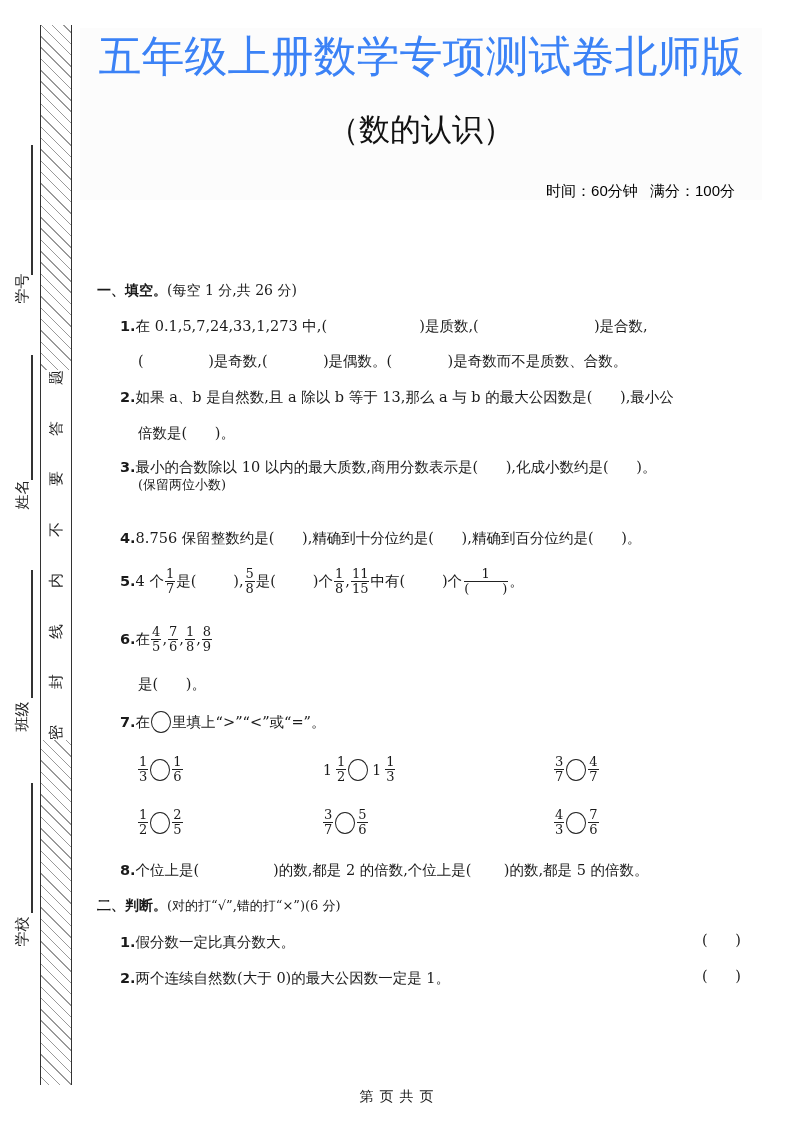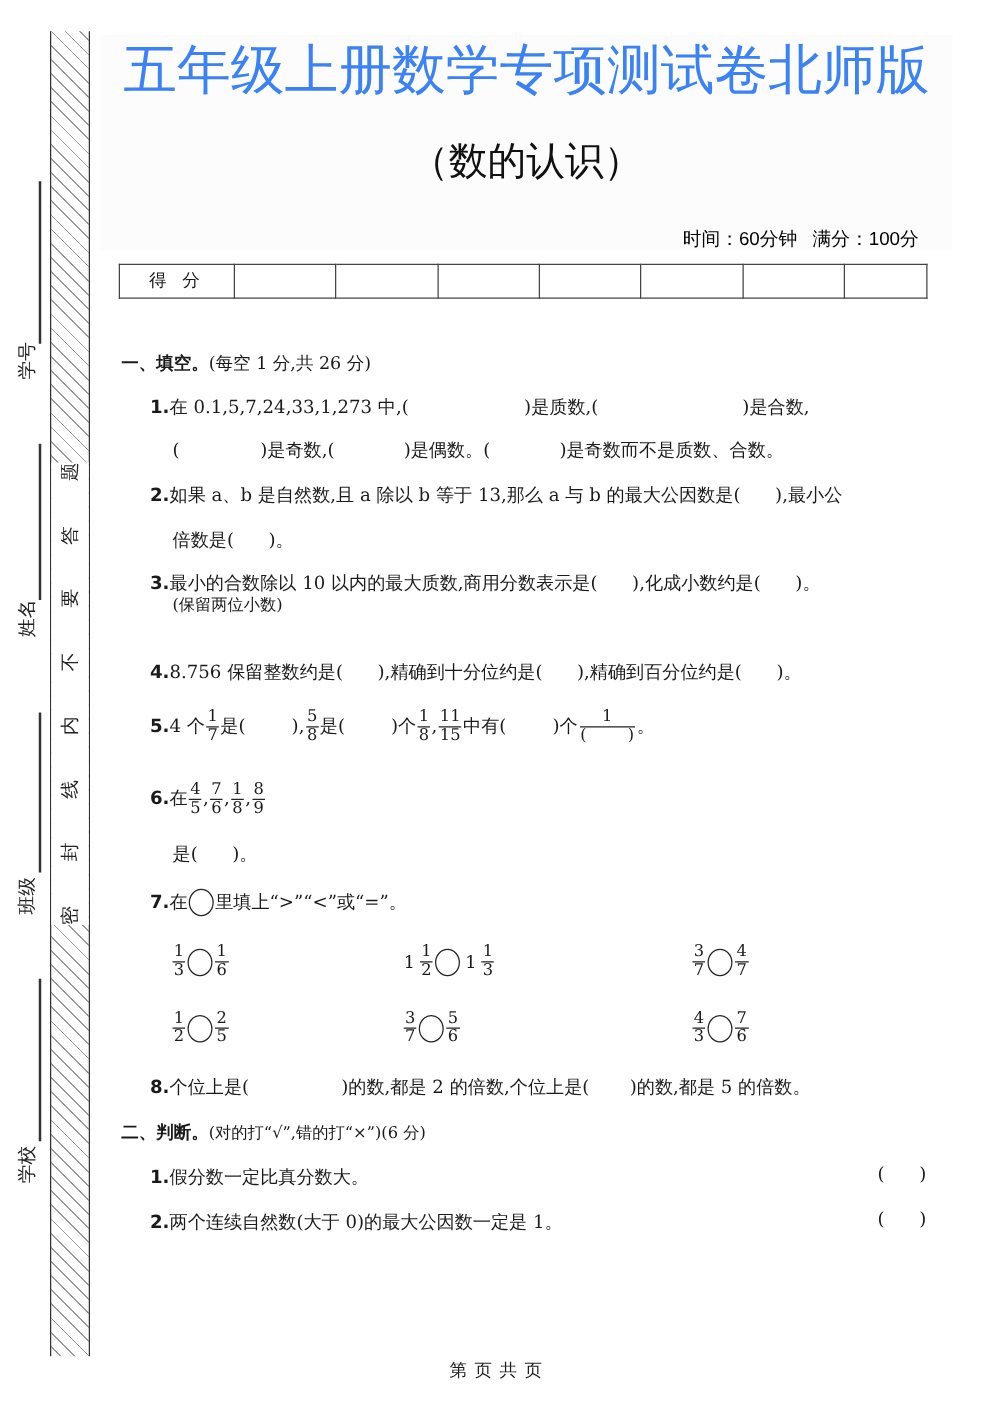--- a/index.html
+++ b/index.html
@@ -100,30 +100,20 @@
     <col style="width:92px">
       <col style="width:81px">
       <col style="width:82px">
       <col style="width:81px">
     <col style="width:81px">
       <col style="width:82px">
       <col style="width:81px">
       <col style="width:66px">
   </colgroup>
   <tbody>
-  <tr>
-    <td>得 分</td>
-    <td></td>
-    <td></td>
-    <td></td>
-    <td></td>
-    <td></td>
-    <td></td>
-    <td></td>
-  </tr>
 </tbody>
   </table>
 
 <div class="section" style="top:282px;">
   <b>一、填空。</b><span>(每空 1 分,共 26 分)</span>
 </div>
 
 <div class="q" style="top:316px;">
   <span class="num">1.</span><span style="white-space:pre">在 0.1,5,7,24,33,1,273 中,(                    )是质数,(                         )是合数,</span>
 </div>

